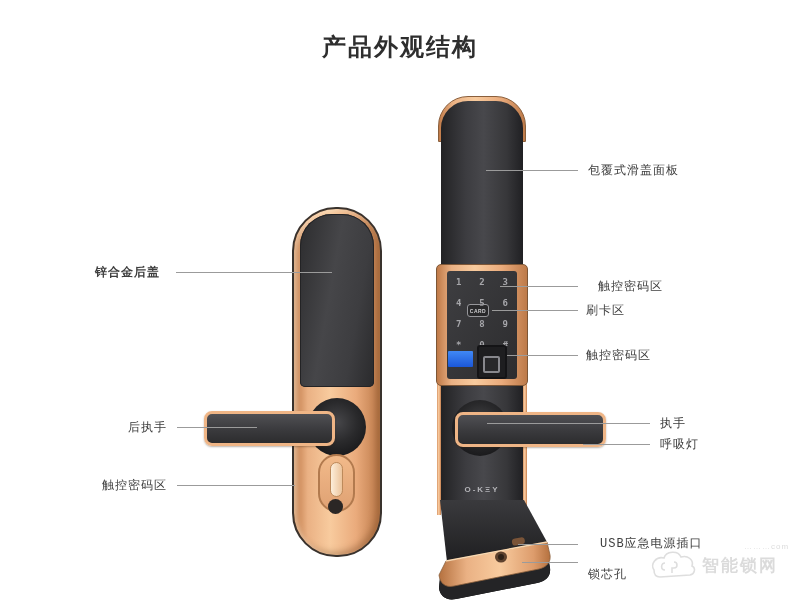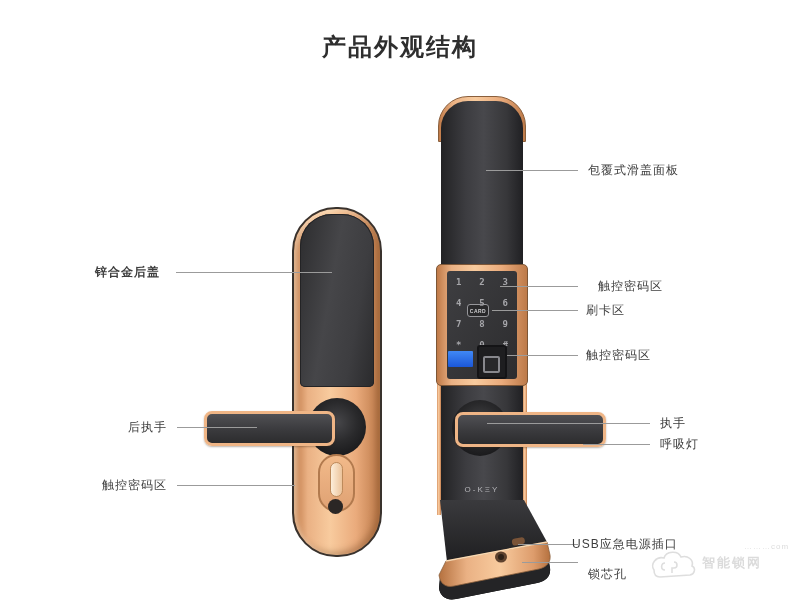--- a/index.html
+++ b/index.html
@@ -35,24 +35,24 @@
   .keys-grid{
     display:grid;grid-template-columns:repeat(3,1fr);grid-template-rows:repeat(4,1fr);
     align-items:center;justify-items:center;
     font-family:"DejaVu Sans Mono", monospace;font-size:9px;font-weight:bold;color:#a6a6aa;
   }
   .badge{
     display:flex;align-items:center;justify-content:center;
     border:1px solid #96969a;border-radius:3px;background:rgba(0,0,0,.25);
     color:#d0d0d3;font-size:5px;letter-spacing:.5px;font-weight:bold;
   }
-  #brand-text{text-align:center;font-size:8px;font-weight:normal;color:#b4b4b8;letter-spacing:2px;}
+  #brand-text{text-align:center;font-size:8px;font-weight:bold;color:#b4b4b8;letter-spacing:2px;}
   #watermark{opacity:.28;color:#808080;}
   #wm-top{font-size:8px;letter-spacing:1px;white-space:nowrap;}
-  #wm-cn{font-size:13px;letter-spacing:2px;font-weight:bold;white-space:nowrap;}
+  #wm-cn{font-size:17px;letter-spacing:2px;font-weight:bold;white-space:nowrap;}
 </style>
 </head>
 <body>
 
 <div id="canvas">
 
   <div id="title" class="abs">产品外观结构</div>
 
   <div class="abs copper" style="left:292px;top:207px;width:90px;height:350px;border-radius:44px;border:2px solid #39322d;box-shadow:inset 3px 2px 4px rgba(255,236,212,.55), inset -4px -3px 6px rgba(110,62,30,.35);"></div>
   <div class="abs dark-panel" style="left:300px;top:214px;width:74px;height:173px;border-radius:32px 32px 5px 5px;box-shadow:inset 0 0 0 1px #232325;"></div>
@@ -133,21 +133,21 @@
 
   <div class="abs label right-align" style="right:640px;top:266px;font-weight:bold;">锌合金后盖</div>
   <div class="abs label right-align" style="right:633px;top:421px;">后执手</div>
   <div class="abs label right-align" style="right:633px;top:479px;">触控密码区</div>
   <div class="abs label" style="left:588px;top:164px;">包覆式滑盖面板</div>
   <div class="abs label" style="left:586px;top:280px;margin-left:12px;">触控密码区</div>
   <div class="abs label" style="left:586px;top:304px;">刷卡区</div>
   <div class="abs label" style="left:586px;top:349px;">触控密码区</div>
   <div class="abs label" style="left:660px;top:417px;">执手</div>
   <div class="abs label" style="left:660px;top:438px;">呼吸灯</div>
-  <div class="abs label" style="left:572px;top:538px;">USB应急电源插口</div>
+  <div class="abs label" style="left:600px;top:538px;font-family:Liberation Mono, monospace;">USB应急电源插口</div>
   <div class="abs label" style="left:588px;top:568px;">锁芯孔</div>
 
   <div id="watermark" class="abs" style="left:648px;top:540px;width:150px;height:60px;">
     <svg class="abs" style="left:0;top:6px;" width="52" height="40" viewBox="0 0 52 40">
       <path d="M6,24 C2,18 8,10 16,12 C18,5 30,4 33,11 C40,9 46,14 44,20 C48,22 47,28 42,29 L12,31 C8,31 6,28 6,24 Z" fill="none" stroke="#8a8a8a" stroke-width="1.6"></path>
       <path d="M17,17 C13,17 12,24 17,24 M26,16 C30,16 30,22 26,22 L24,22 L24,27" fill="none" stroke="#8a8a8a" stroke-width="1.6"></path>
     </svg>
     <div id="wm-top" class="abs" style="left:54px;top:2px;margin-left:42px;">………com</div>
     <div id="wm-cn" class="abs" style="left:54px;top:14px;">智能锁网</div>
   </div>

